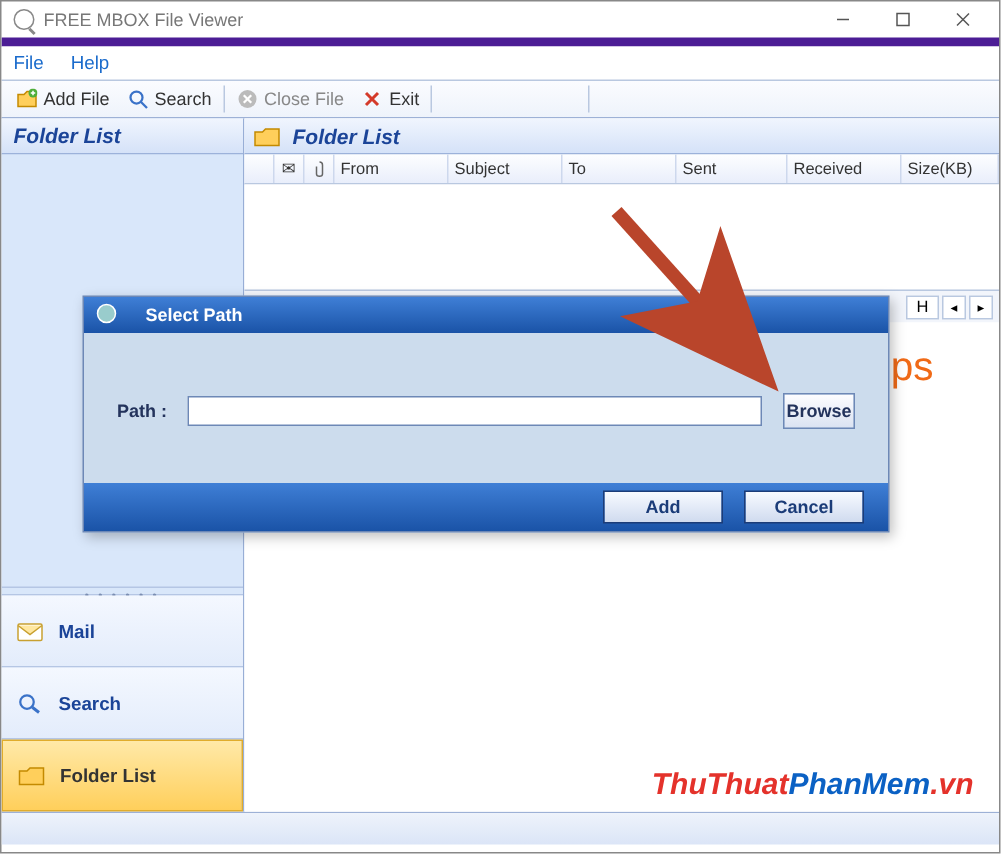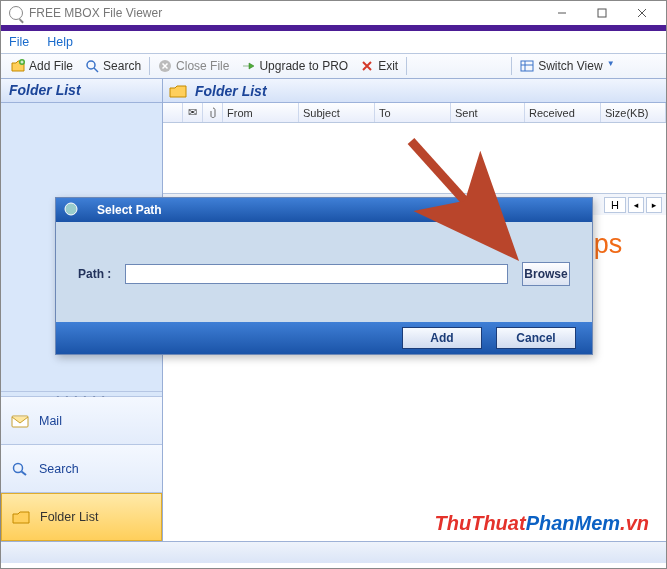--- a/index.html
+++ b/index.html
@@ -23,21 +23,21 @@
   .tbicon { width: 14px; height: 14px; display: flex; align-items: center; justify-content: center; }
   .tbsep { width: 1px; height: 18px; background: #b9c8e0; margin: 0 2px; }
   .tbspace { flex: 0 0 100px; }
 
   
   .main { display: flex; height: 462px; }
   .sidebar { width: 162px; background: #d9e7fa; border-right: 1px solid #98aed6; display: flex; flex-direction: column; }
   .panel-head { height: 24px; background: linear-gradient(#f0f5fe,#d5e2f8); border-bottom: 1px solid #9cb2da; color: #1b4498; font-weight: bold; font-size: 14px; padding: 3px 8px; font-style: italic; }
   .sidebar-body { flex: 1; background: #d9e7fa; }
   .gripper { height: 6px; background: #d9e7fa; text-align: center; color: #7a8db2; font-size: 8px; letter-spacing: 2px; border-top:1px solid #b5c6e4; border-bottom:1px solid #b5c6e4;}
-  .navbtn { height: 48px; display: flex; align-items: center; gap: 10px; padding: 16px 10px; font-size: 12.5px; font-weight: normal; color: #1b4498; border-bottom: 1px solid #b5c6e4; background: linear-gradient(#f4f8ff,#e3ecfb); }
+  .navbtn { height: 48px; display: flex; align-items: center; gap: 10px; padding: 16px 10px; font-size: 12.5px; font-weight: bold; color: #1b4498; border-bottom: 1px solid #b5c6e4; background: linear-gradient(#f4f8ff,#e3ecfb); }
   .navbtn.sel { background: linear-gradient(#ffe9a8,#ffcf5b); color: #333; border: 1px solid #e0ac2c; }
   .navicon { width: 18px; height: 14px; }
 
   .content { flex: 1; background: #fff; display: flex; flex-direction: column; }
   .content-head { height: 24px; display: flex; align-items: center; gap: 8px; padding: 0 6px; background: linear-gradient(#f0f5fe,#d5e2f8); border-bottom: 1px solid #9cb2da; }
   .content-head .ficon { width: 18px; height: 14px; }
   .content-head .title { color: #1b4498; font-weight: bold; font-size: 14px; font-style: italic; }
 
   .gridhead { height: 20px; display: flex; background: linear-gradient(#fdfeff,#e9eefb); border-bottom: 1px solid #b9c8e0; font-size: 11px; color: #333; }
   .gh { border-right: 1px solid #cdd8ed; display:flex; align-items:center; padding:0 4px; }
@@ -128,47 +128,28 @@
         <svg viewBox="0 0 14 14">
           <circle cx="7" cy="7" r="6" fill="#bbb"></circle>
           <path d="M4.5 4.5 L9.5 9.5 M9.5 4.5 L4.5 9.5" stroke="#fff" stroke-width="1.5"></path>
         </svg>
       </span>
     <span>Close File</span>
   </div>
   <div class="tbitem">
     <span class="tbicon">
         <svg viewBox="0 0 14 14">
-          <path d="M2 7 L8 7 L8 4 L13 7 L8 10 L8 7" fill="#4fae3a" stroke="#2c7a1e" stroke-width=".5"></path>
-        </svg>
-      </span>
-    <span>Upgrade to PRO</span>
-  </div>
-  <div class="tbitem">
-    <span class="tbicon">
-        <svg viewBox="0 0 14 14">
           <path d="M3 3 L11 11 M11 3 L3 11" stroke="#d43a2a" stroke-width="2"></path>
         </svg>
       </span>
     <span>Exit</span>
   </div>
   <div class="tbsep"></div>
   <div class="tbspace"></div>
   <div class="tbsep"></div>
-  <div class="tbitem">
-    <span class="tbicon">
-        <svg viewBox="0 0 14 14">
-          <rect x="1" y="2" width="12" height="10" fill="none" stroke="#3a72c8"></rect>
-          <line x1="1" y1="6" x2="13" y2="6" stroke="#3a72c8"></line>
-          <line x1="5" y1="2" x2="5" y2="12" stroke="#3a72c8"></line>
-        </svg>
-      </span>
-    <span>Switch View</span>
-    <span style="font-size:8px;color:#3a72c8;">▼</span>
-  </div>
 </div>
 
 <div class="main">
   <div class="sidebar">
     <div class="panel-head">Folder List</div>
     <div class="sidebar-body"></div>
     <div class="gripper">• • • • • •</div>
     <div class="navbtn">
       <span class="navicon"><svg viewBox="0 0 18 14">
             <rect x="1" y="2" width="16" height="11" rx="1" fill="#fff" stroke="#c8a030"></rect>

